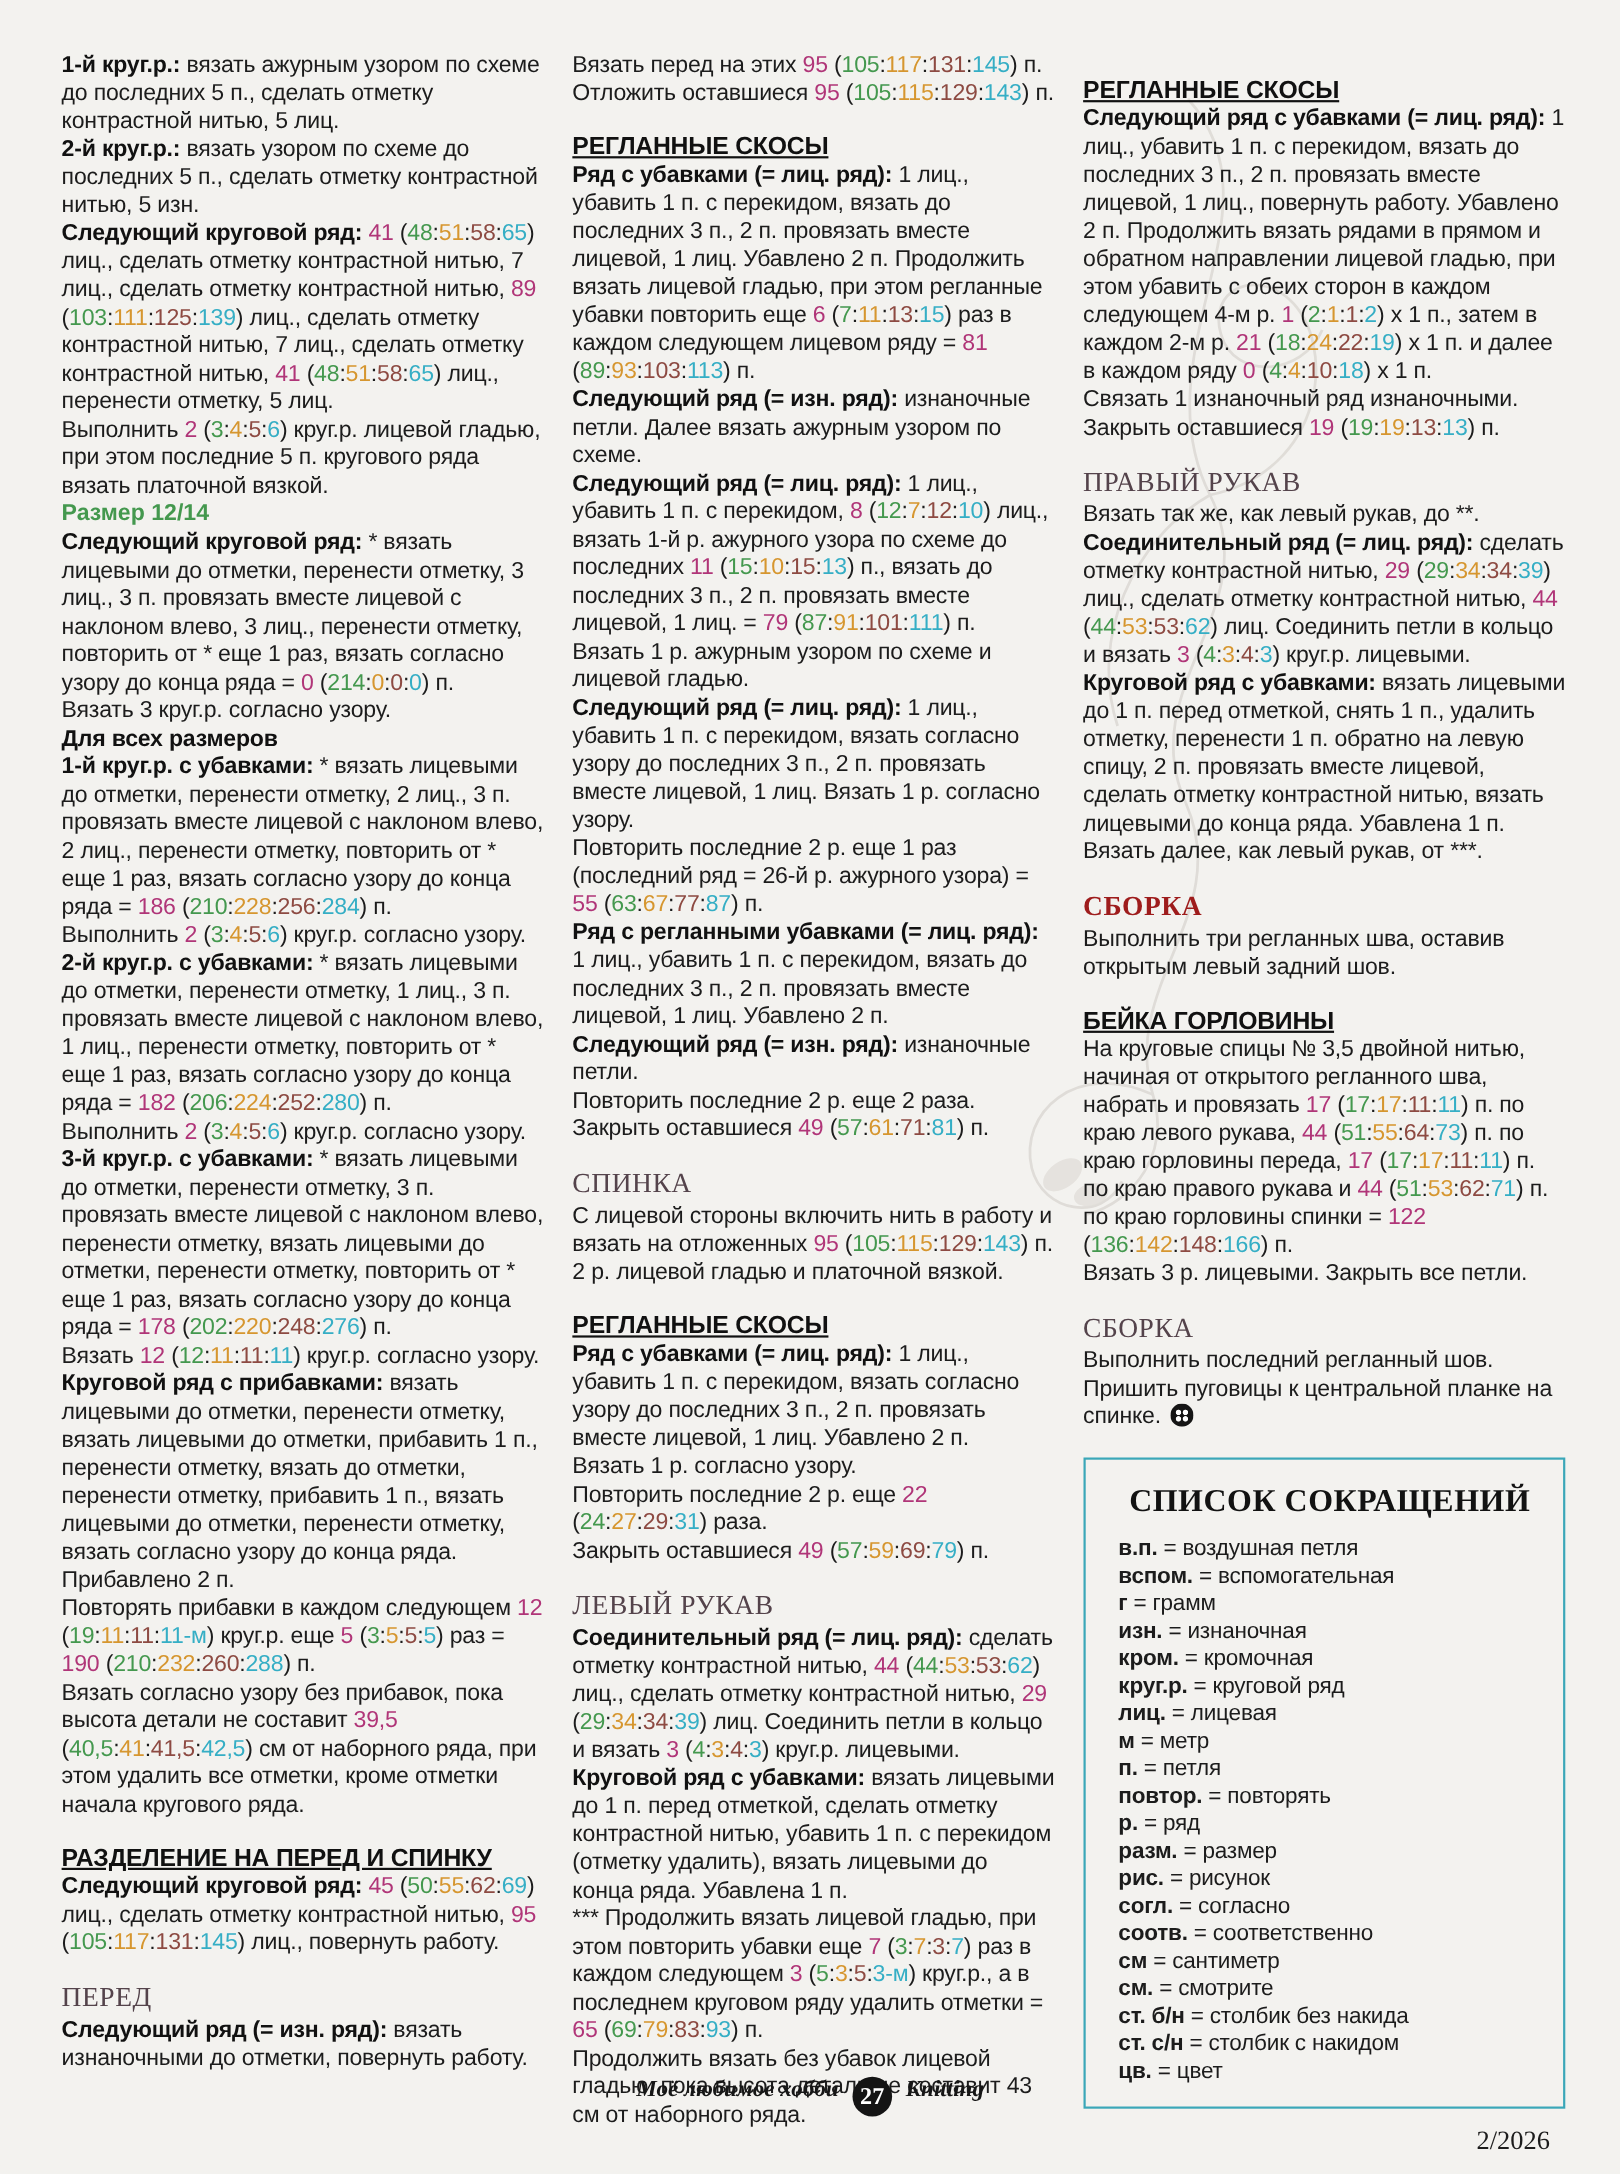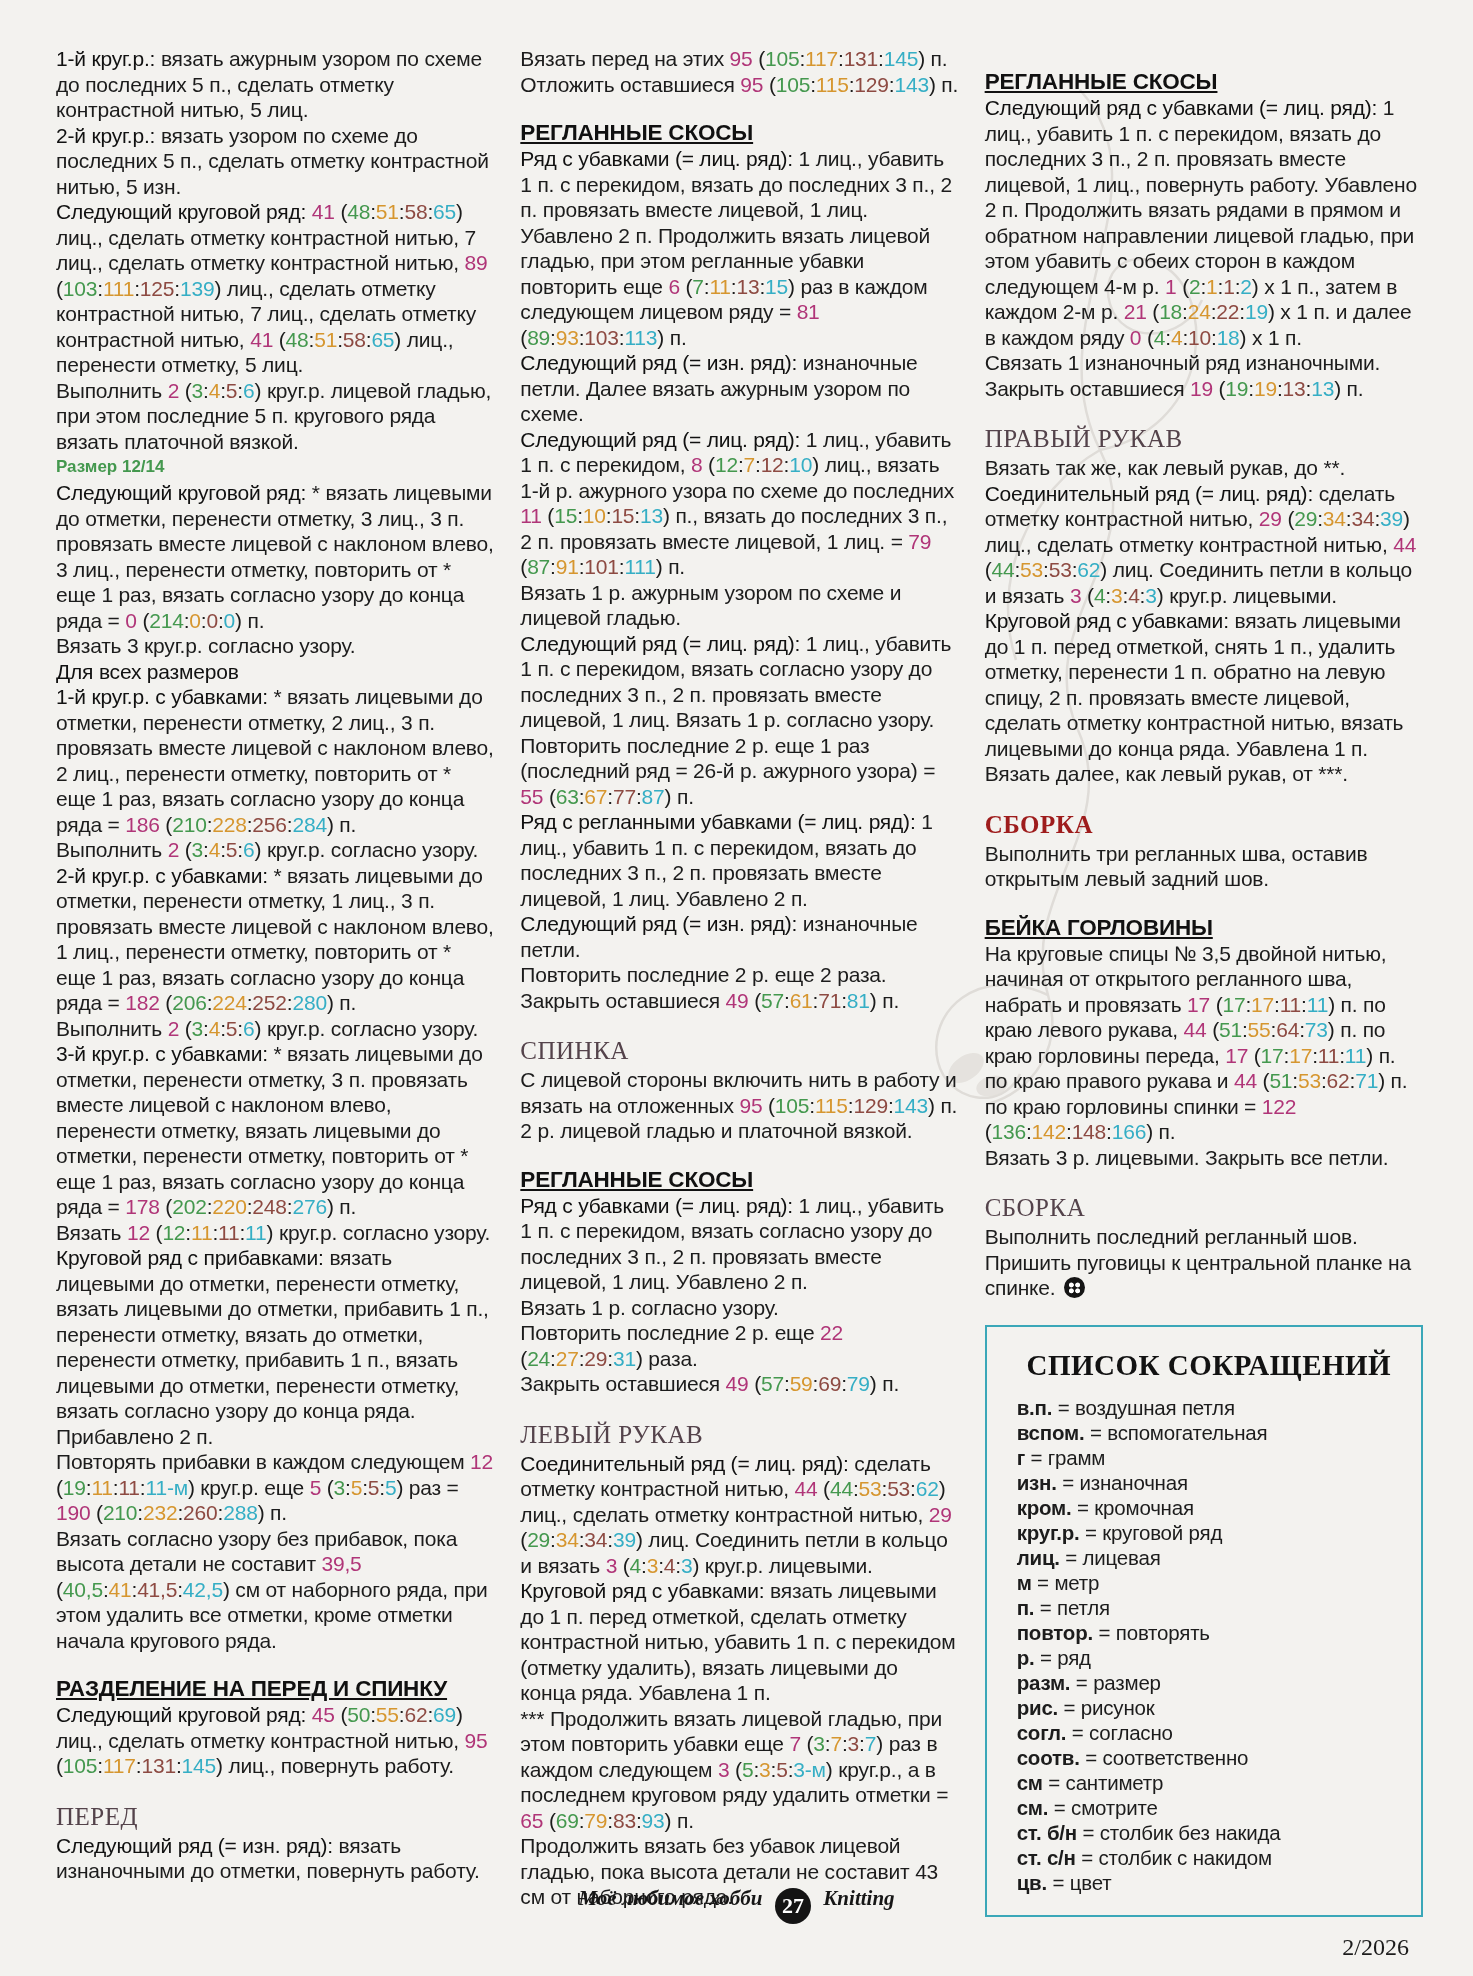--- a/index.html
+++ b/index.html
@@ -19,30 +19,30 @@
     column-gap:26px;
     padding:46px 50px 0 56px;
   }
   .col{min-width:0;}
   .p{
     margin:0;
     font-size:21px;line-height:25.5px;
     letter-spacing:-0.2px;
     text-align:left;
   }
-  .p b{font-weight:normal;color:#111;}
+  .p b{font-weight:bold;color:#111;}
   .hsans{
     margin:22px 0 0 0;
     font-size:22.5px;line-height:27px;font-weight:bold;color:#111;
     letter-spacing:-0.2px;
     text-decoration:underline;
   }
   .hgreen{
     margin:0;
-    font-size:17px;line-height:26px;font-weight:bold;color:#44984e;
+    font-size:21px;line-height:26px;font-weight:bold;color:#44984e;
   }
   .hserif{
     margin:24px 0 2px 0;
     font-family:"Liberation Serif","DejaVu Serif",serif;
     font-size:25px;line-height:28px;font-weight:normal;
     color:#54434b;letter-spacing:0.5px;
   }
   .hred{
     margin:24px 0 2px 0;
     font-family:"Liberation Serif","DejaVu Serif",serif;

